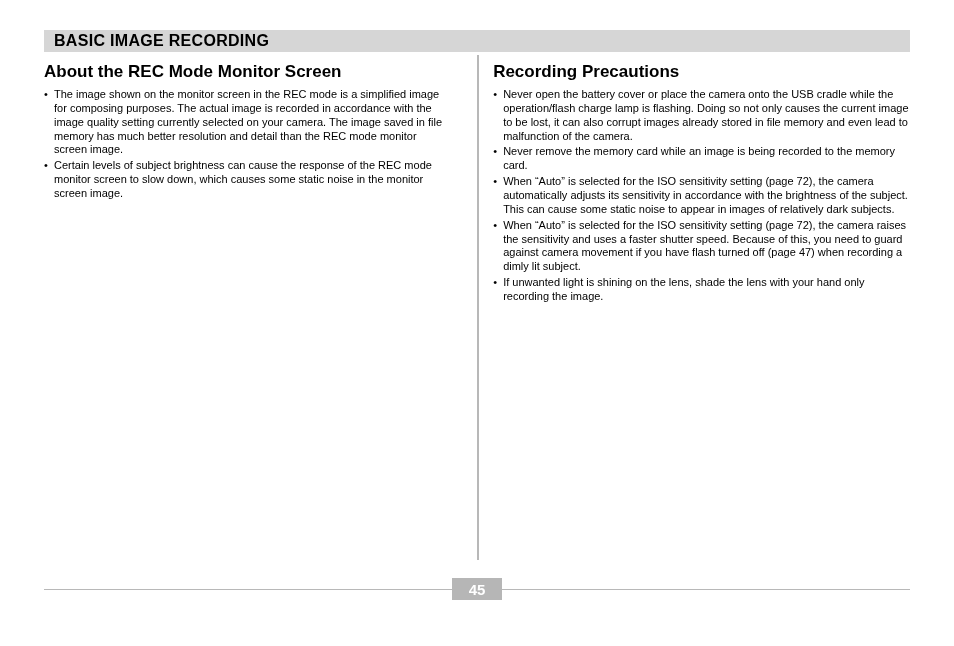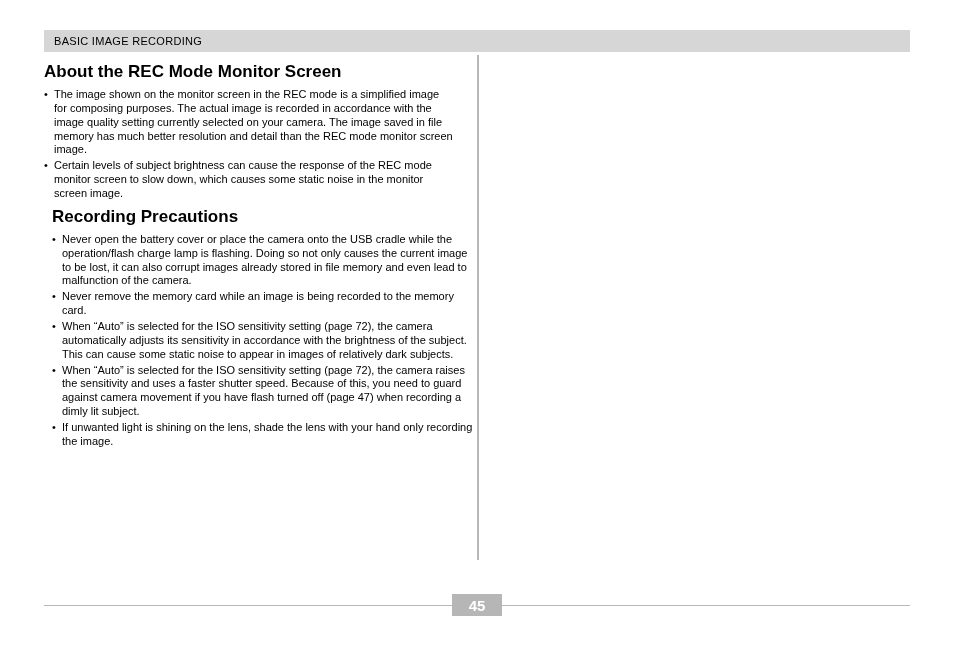--- a/index.html
+++ b/index.html
@@ -22,30 +22,29 @@
   .section-bar {
     background: #d6d6d6;
     height: 22px;
     width: 100%;
     display: flex;
     align-items: center;
     padding-left: 10px;
     box-sizing: border-box;
   }
   .section-bar span {
-    font-size: 11px;
-    font-weight: normal;
+    font-size: 16px;
+    font-weight: bold;
     letter-spacing: 0.3px;
   }
   .columns {
     margin-top: 10px;
     display: flex;
-    flex-direction: column;
     width: 100%;
-    gap: 4px;
+    gap: 16px;
   }
   .col {
     box-sizing: border-box;
     width: 50%;
   }
   .col-left {
     padding-right: 22px;
   }
   .col-right {
     padding-left: 8px;
@@ -79,21 +78,21 @@
   ul.b li::before {
     content: "•";
     position: absolute;
     left: 0;
     top: 0;
   }
   .page-footer {
     position: absolute;
     left: 44px;
     right: 44px;
-    bottom: 30px;
+    bottom: 46px;
     display: flex;
     align-items: center;
   }
   .pf-rule {
     flex: 1;
     height: 0;
     border-top: 1px solid #b8b8b8;
   }
   .pf-num {
     width: 50px;

